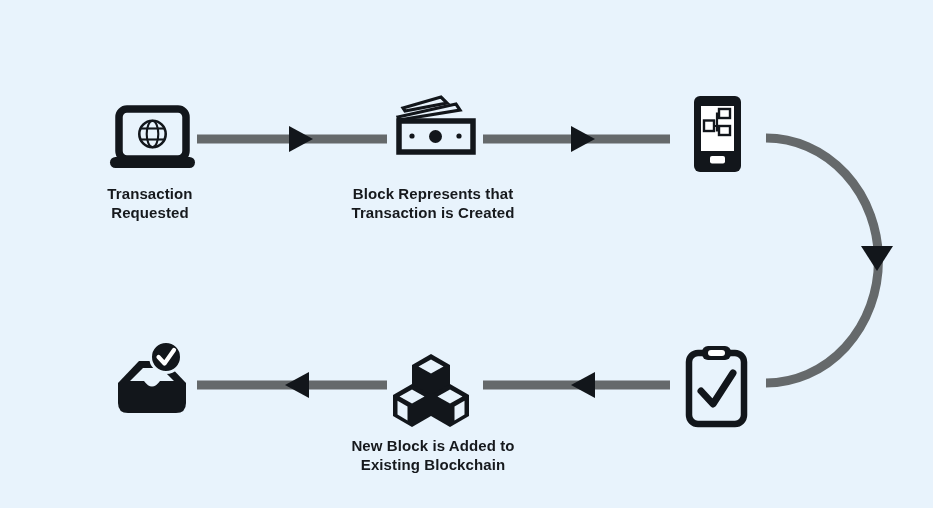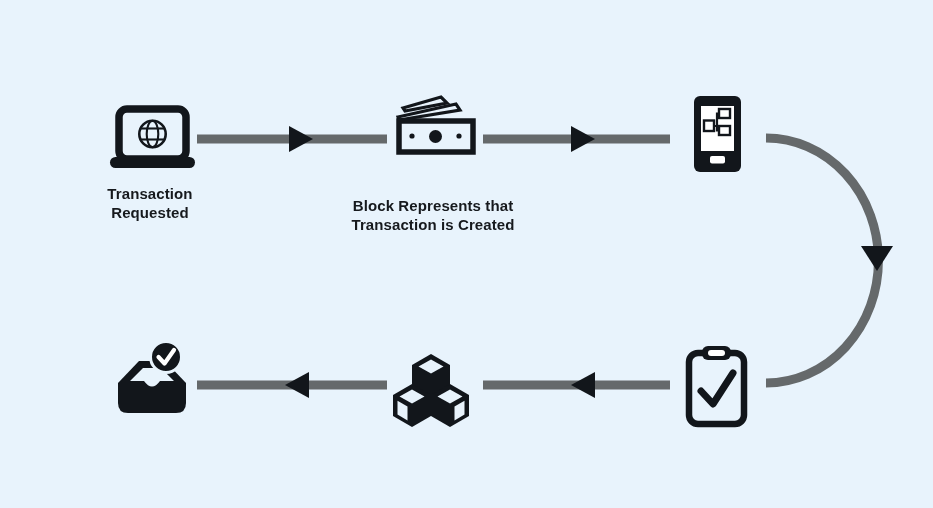--- a/index.html
+++ b/index.html
@@ -23,21 +23,21 @@
     width:260px;
     text-align:center;
     font-size:15px;
     line-height:19px;
     font-weight:700;
     color:var(--text,#16191d);
     white-space:pre-line;
     letter-spacing:.1px;
   }
   .lbl-1{left:20px;top:184px;}
-  .lbl-2{left:303px;top:184px;margin-top:12px;}
+  .lbl-2{left:303px;top:184px;}
   .lbl-3{left:586px;top:184px;}
   .lbl-4{left:586px;top:436px;}
   .lbl-5{left:303px;top:436px;}
   .lbl-6{left:20px;top:436px;}
 </style>
 </head>
 <body>
 
 <div class="canvas">
 
@@ -122,14 +122,16 @@
       <path class="bgfill" d="M143 368 L161 368 L174 381 L160 381 Q152 392 144 381 L130 381 Z"></path>
       <circle class="ink" cx="166" cy="357" r="15.5" stroke="var(--background,#e8f3fc)" stroke-width="3"></circle>
       <path class="white-stroke" d="M158.5 357 L164.5 363.5 L174 350" stroke-width="4.2" stroke-linecap="round" stroke-linejoin="round"></path>
     </g>
   </svg>
 
   <div class="node-label lbl-1">Transaction
 Requested</div>
   <div class="node-label lbl-2">Block Represents that
 Transaction is Created</div>
+  <div class="node-label lbl-5">New Block is Added to
+Existing Blockchain</div>
 
 </div>
 
 </body></html>

